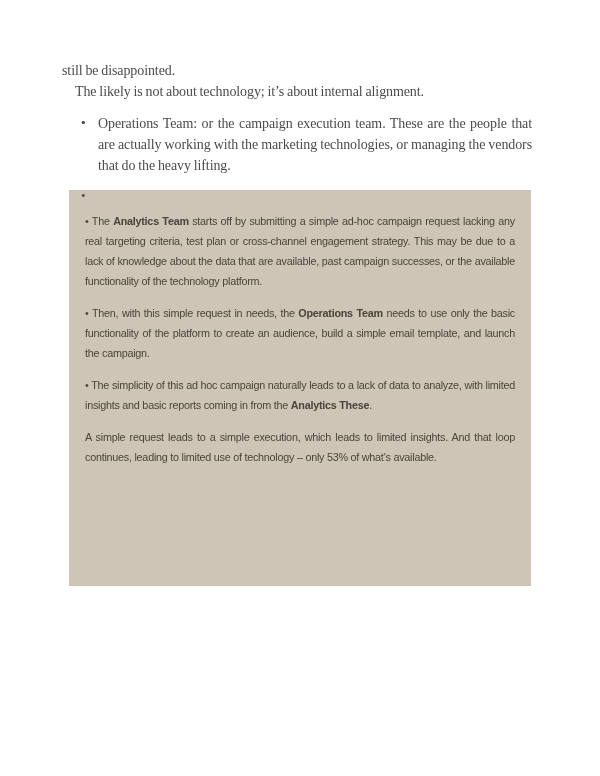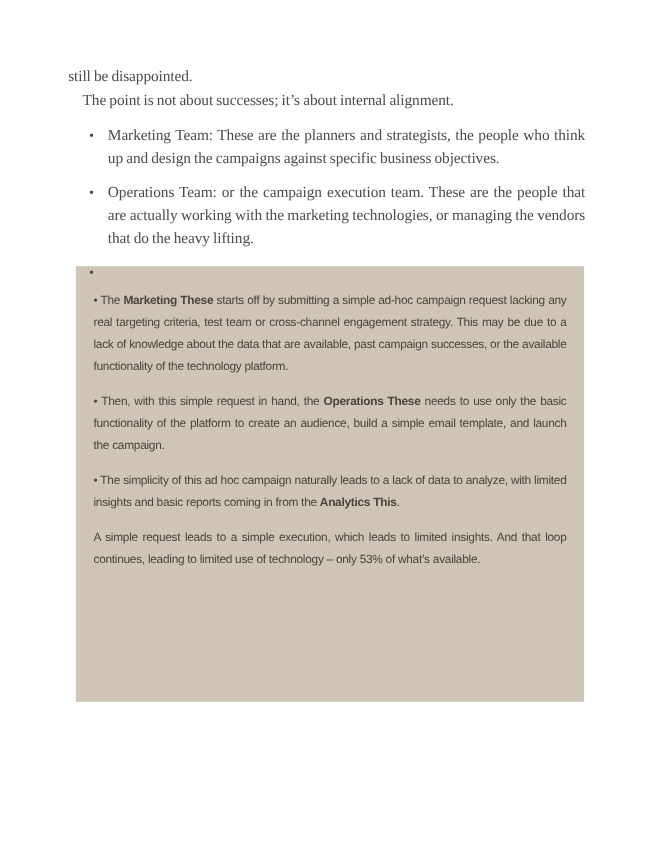--- a/index.html
+++ b/index.html
@@ -90,41 +90,40 @@
   }
   .box-p b{font-weight:bold;}
 </style>
 </head>
 <body>
 
 <div class="page">
   <div class="text-col">
 
     <p class="serif-p">still be disappointed.</p>
-    <p class="serif-p tindent">The point is not about successes; it’s about internal alignment.</p>
+    <p class="serif-p tindent">The likely is not about technology; it’s about internal alignment.</p>
 
     <ul class="team-list">
       <li class="team-item">
         <span class="bullet-marker">•</span>
-        <span>Marketing Team: These are the planners and strategists, the people who think up and design the campaigns against specific business objectives.</span>
       </li>
       <li class="team-item">
         <span class="bullet-marker">•</span>
         <span>Operations Team: or the campaign execution team. These are the people that are actually working with the marketing technologies, or managing the vendors that do the heavy lifting.</span>
       </li>
       <li class="team-item">
         <span class="bullet-marker">•</span>
       </li>
     </ul>
 
     <div class="callout">
 
-      <p class="box-p"><span>• The </span><b>Marketing These</b><span> starts off by submitting a simple ad-hoc campaign request lacking any real targeting criteria, test team or cross-channel engagement strategy. This may be due to a lack of knowledge about the data that are available, past campaign successes, or the available functionality of the technology platform.</span></p>
+      <p class="box-p"><span>• The </span><b>Analytics Team</b><span> starts off by submitting a simple ad-hoc campaign request lacking any real targeting criteria, test plan or cross-channel engagement strategy. This may be due to a lack of knowledge about the data that are available, past campaign successes, or the available functionality of the technology platform.</span></p>
 
-      <p class="box-p"><span>• Then, with this simple request in hand, the </span><b>Operations These</b><span> needs to use only the basic functionality of the platform to create an audience, build a simple email template, and launch the campaign.</span></p>
+      <p class="box-p"><span>• Then, with this simple request in needs, the </span><b>Operations Team</b><span> needs to use only the basic functionality of the platform to create an audience, build a simple email template, and launch the campaign.</span></p>
 
-      <p class="box-p"><span>• The simplicity of this ad hoc campaign naturally leads to a lack of data to analyze, with limited insights and basic reports coming in from the </span><b>Analytics This</b><span>.</span></p>
+      <p class="box-p"><span>• The simplicity of this ad hoc campaign naturally leads to a lack of data to analyze, with limited insights and basic reports coming in from the </span><b>Analytics These</b><span>.</span></p>
 
       <p class="box-p"><span>A simple request leads to a simple execution, which leads to limited insights. And that loop continues, leading to limited use of technology – only 53% of what’s available.</span><b></b><span></span></p>
     </div>
 
   </div>
 </div>
 
 </body></html>

